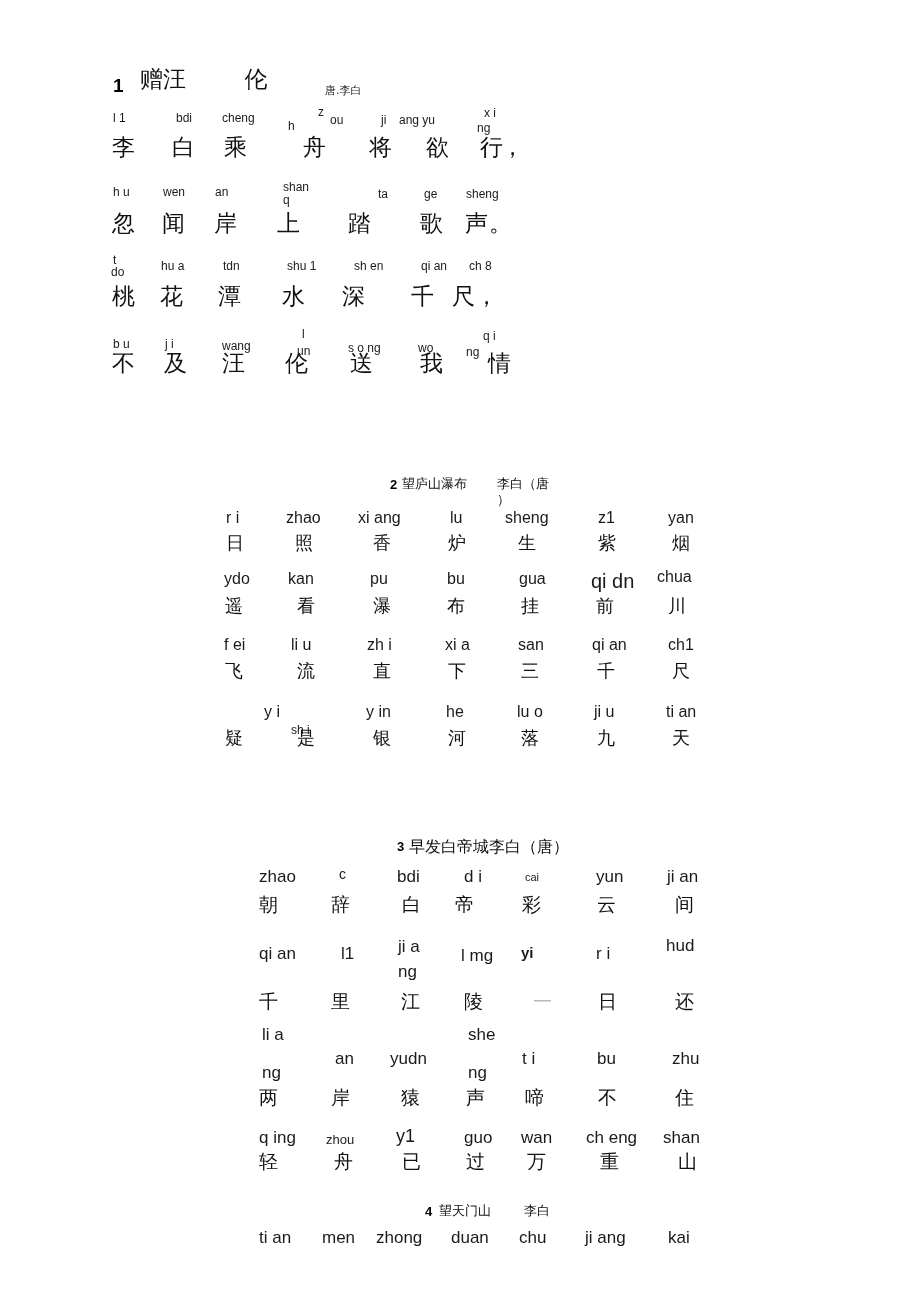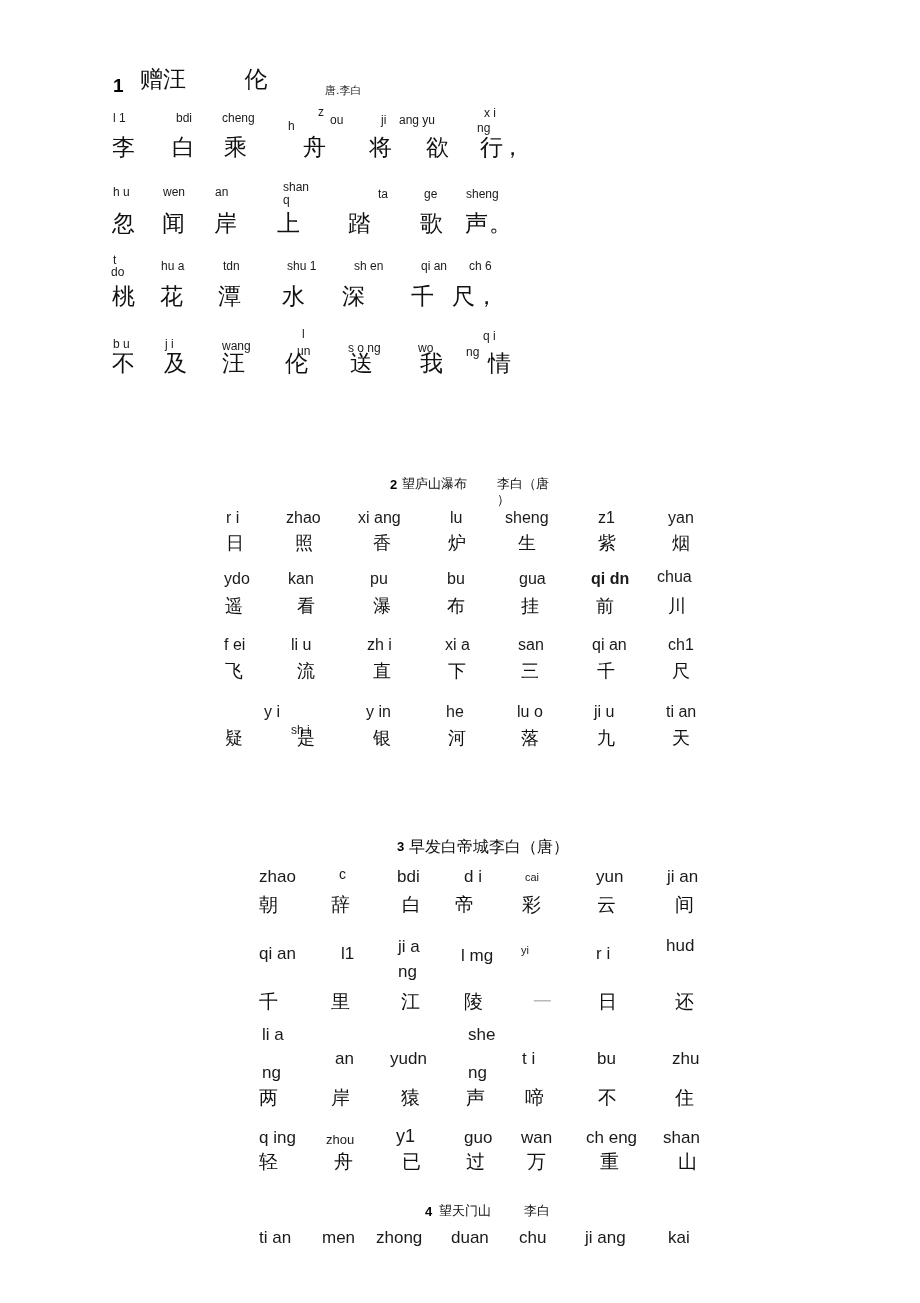--- a/index.html
+++ b/index.html
@@ -99,21 +99,21 @@
     <span class="atom han" style="left:465px; top:212px; font-size:23px;">声</span>
     <span class="atom han" style="left:489px; top:212px; font-size:23px;">。</span>
 
     <span class="atom py" style="left:113px; top:254px; font-size:12px;">t</span>
     <span class="atom py" style="left:111px; top:266px; font-size:12px;">do</span>
     <span class="atom py" style="left:161px; top:260px; font-size:12px;text-align:center;">hu a</span>
     <span class="atom py" style="left:223px; top:260px; font-size:12px;">tdn</span>
     <span class="atom py" style="left:287px; top:260px; font-size:12px;">shu 1</span>
     <span class="atom py" style="left:354px; top:260px; font-size:12px;">sh en</span>
     <span class="atom py" style="left:421px; top:260px; font-size:12px;">qi an</span>
-    <span class="atom py" style="left:469px; top:260px; font-size:12px;">ch 6</span>
+    <span class="atom py" style="left:469px; top:260px; font-size:12px;">ch 8</span>
 
     <span class="atom han" style="left:112px; top:285px; font-size:23px;">桃</span>
     <span class="atom han" style="left:160px; top:285px; font-size:23px;">花</span>
     <span class="atom han" style="left:218px; top:285px; font-size:23px;">潭</span>
     <span class="atom han" style="left:282px; top:285px; font-size:23px;">水</span>
     <span class="atom han" style="left:342px; top:285px; font-size:23px;">深</span>
     <span class="atom han" style="left:411px; top:285px; font-size:23px;">千</span>
     <span class="atom han" style="left:452px; top:285px; font-size:23px;">尺</span>
     <span class="atom han" style="left:475px; top:285px; font-size:23px;">，</span>
 
@@ -156,21 +156,21 @@
     <span class="atom han" style="left:448px; top:534px; font-size:18px;">炉</span>
     <span class="atom han" style="left:518px; top:534px; font-size:18px;">生</span>
     <span class="atom han" style="left:598px; top:534px; font-size:18px;">紫</span>
     <span class="atom han" style="left:672px; top:534px; font-size:18px;">烟</span>
 
     <span class="atom py" style="left:224px; top:571px; font-size:16px;">ydo</span>
     <span class="atom py" style="left:288px; top:571px; font-size:16px;">kan</span>
     <span class="atom py" style="left:370px; top:571px; font-size:16px;">pu</span>
     <span class="atom py" style="left:447px; top:571px; font-size:16px;">bu</span>
     <span class="atom py" style="left:519px; top:571px; font-size:16px;">gua</span>
-    <span class="atom py" style="left:591px; top:571px; font-size:16px;font-weight:bold;">qi dn</span>
+    <span class="atom py" style="left:591px; top:571px; font-size:20px;">qi dn</span>
     <span class="atom py" style="left:657px; top:569px; font-size:16px;">chua</span>
 
     <span class="atom han" style="left:225px; top:597px; font-size:18px;">遥</span>
     <span class="atom han" style="left:297px; top:597px; font-size:18px;">看</span>
     <span class="atom han" style="left:373px; top:597px; font-size:18px;">瀑</span>
     <span class="atom han" style="left:447px; top:597px; font-size:18px;">布</span>
     <span class="atom han" style="left:521px; top:597px; font-size:18px;">挂</span>
     <span class="atom han" style="left:596px; top:597px; font-size:18px;">前</span>
     <span class="atom han" style="left:668px; top:597px; font-size:18px;">川</span>
 
@@ -225,21 +225,21 @@
     <span class="atom han" style="left:455px; top:895px; font-size:19px;">帝</span>
     <span class="atom han" style="left:522px; top:895px; font-size:19px;">彩</span>
     <span class="atom han" style="left:597px; top:895px; font-size:19px;">云</span>
     <span class="atom han" style="left:675px; top:895px; font-size:19px;">间</span>
 
     <span class="atom py" style="left:259px; top:945px; font-size:17px;">qi an</span>
     <span class="atom py" style="left:341px; top:945px; font-size:17px;">l1</span>
     <span class="atom py" style="left:398px; top:938px; font-size:17px;">ji a</span>
     <span class="atom py" style="left:398px; top:963px; font-size:17px;">ng</span>
     <span class="atom py" style="left:461px; top:947px; font-size:17px;">l mg</span>
-    <span class="atom py" style="left:521px; top:945px; font-size:11px;">yi</span>
+    <span class="atom py" style="left:521px; top:945px; font-size:15px;font-weight:bold;">yi</span>
     <span class="atom py" style="left:596px; top:945px; font-size:17px;">r i</span>
     <span class="atom py" style="left:666px; top:937px; font-size:17px;">hud</span>
 
     <span class="atom han" style="left:259px; top:992px; font-size:19px;">千</span>
     <span class="atom han" style="left:331px; top:992px; font-size:19px;">里</span>
     <span class="atom han" style="left:401px; top:992px; font-size:19px;">江</span>
     <span class="atom han" style="left:464px; top:992px; font-size:19px;">陵</span>
     <span class="atom han faint" style="left:533px; top:992px; font-size:19px;">一</span>
     <span class="atom han" style="left:598px; top:992px; font-size:19px;">日</span>
     <span class="atom han" style="left:675px; top:992px; font-size:19px;">还</span>

